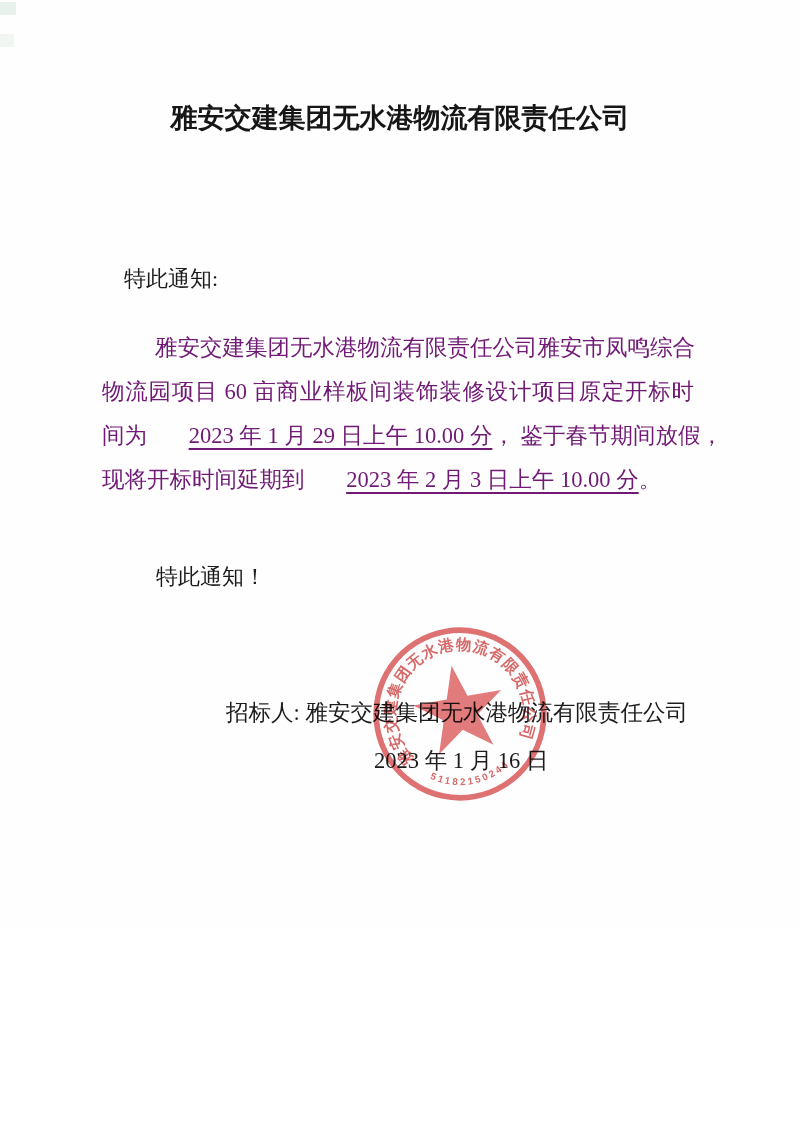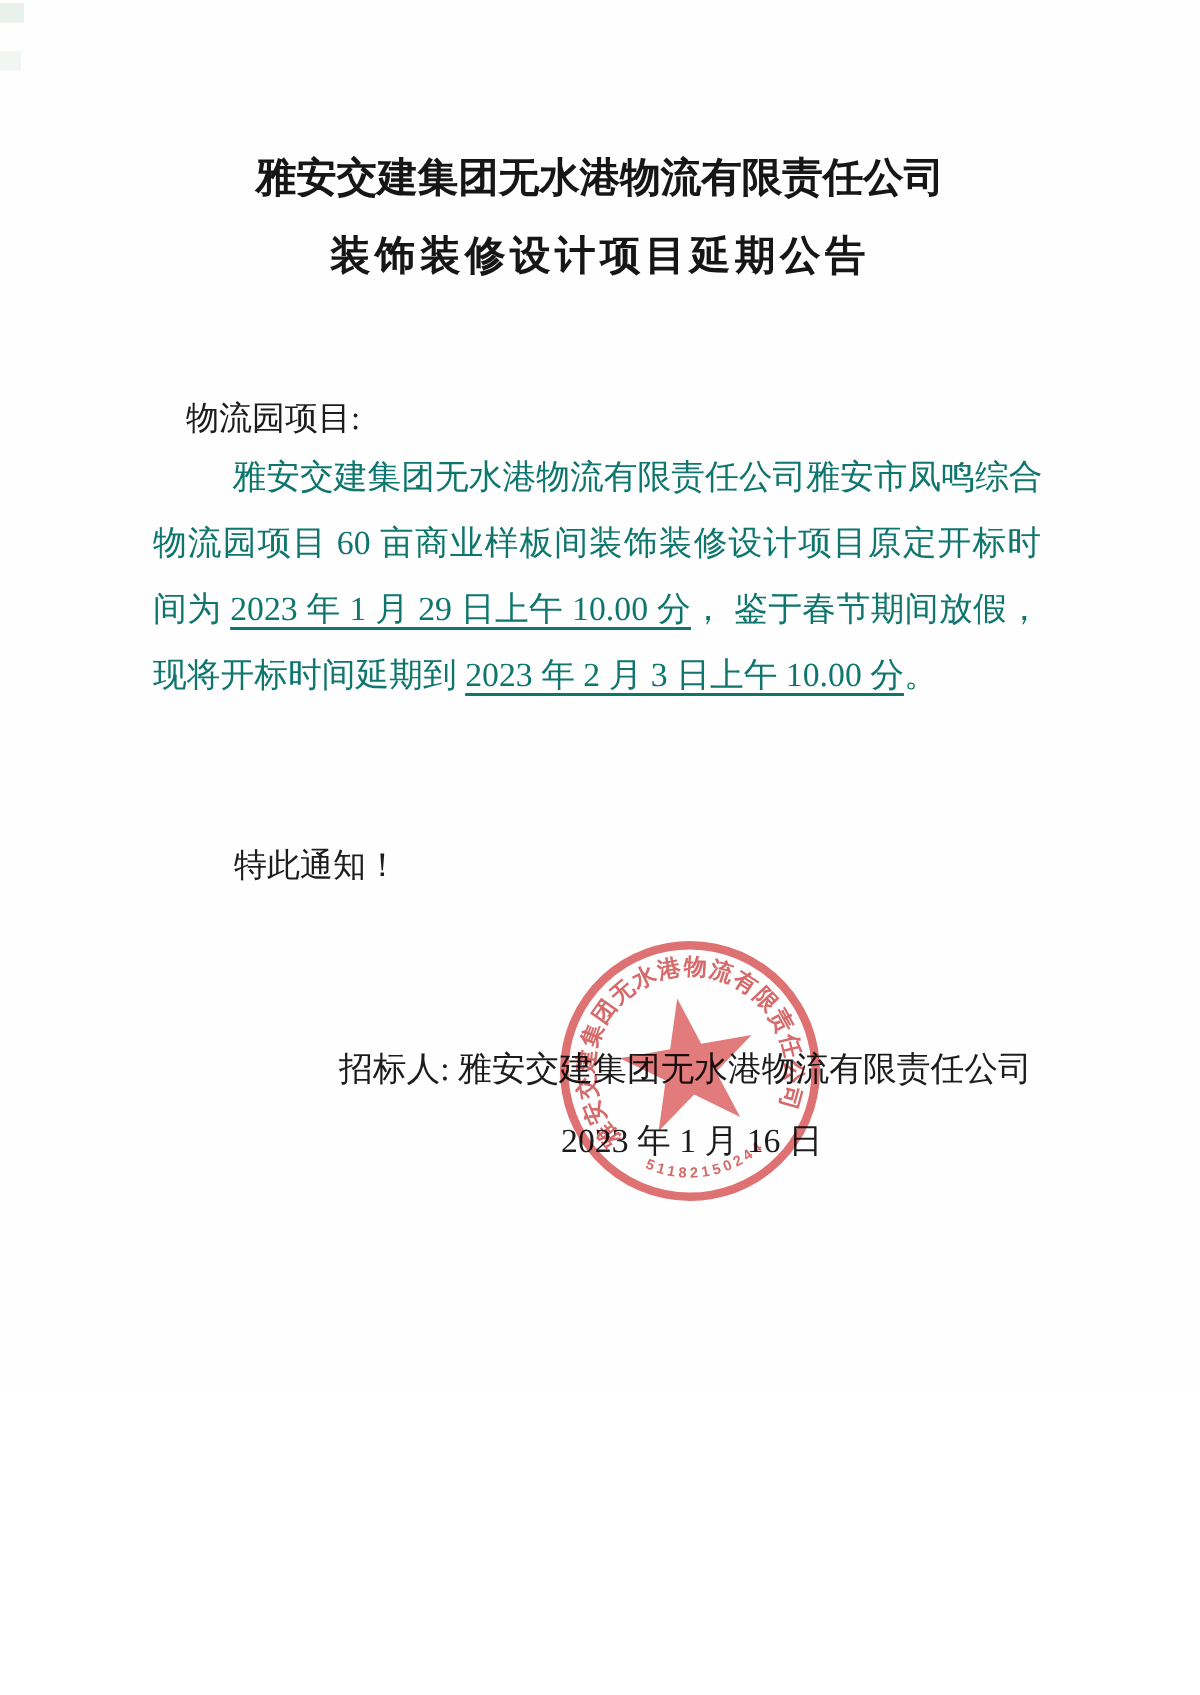--- a/index.html
+++ b/index.html
@@ -25,37 +25,38 @@
     color:#161616;
   }
   .doc-title .t3{letter-spacing:3px;}
 
   .salutation{
     position:absolute;left:124px;top:264px;
     font-size:22px;line-height:30px;
   }
 
   .paragraph{
-    position:absolute;left:102px;top:296px;width:592px;
+    position:absolute;left:102px;top:326px;width:592px;
     font-size:22.5px;line-height:44px;
-    color:#0f766e;
+    color:#701a75;
   }
   .para-line{
     text-align:justify;
     text-align-last:justify;
     white-space:nowrap;
   }
   .para-line.justify-off{
     text-align:right;text-align-last:left;white-space:normal;
   }
   .para-line.indent{padding-left:53px;}
   .u{
     text-decoration:underline;
     text-underline-offset:5px;
     text-decoration-thickness:1.5px;
+    margin-left:36px;
   }
 
   .closing{
     position:absolute;left:156px;top:562px;
     font-size:22px;line-height:30px;
   }
 
   .signature-line{
     position:absolute;left:226px;top:696px;
     font-size:22.5px;line-height:34px;
@@ -82,24 +83,23 @@
 </head>
 <body>
 
 <div class="page">
 
   <div class="corner-mark-1"></div>
   <div class="corner-mark-2"></div>
 
   <div class="doc-title">
     <div class="t1">雅安交建集团无水港物流有限责任公司</div>
-    <div class="t3">装饰装修设计项目延期公告</div>
   </div>
 
-  <div class="salutation">物流园项目:</div>
+  <div class="salutation">特此通知:</div>
 
   <div class="paragraph">
     <div class="para-line indent">雅安交建集团无水港物流有限责任公司雅安市凤鸣综合</div>
     <div class="para-line">物流园项目 60 亩商业样板间装饰装修设计项目原定开标时</div>
     <div class="para-line"><span>间为 </span><span class="u">2023 年 1 月 29 日上午 10.00 分</span><span>， 鉴于春节期间放假，</span></div>
     <div class="para-line justify-off"><span>现将开标时间延期到 </span><span class="u">2023 年 2 月 3 日上午 10.00 分</span><span>。</span></div>
   </div>
 
   <div class="closing">特此通知！</div>
 

